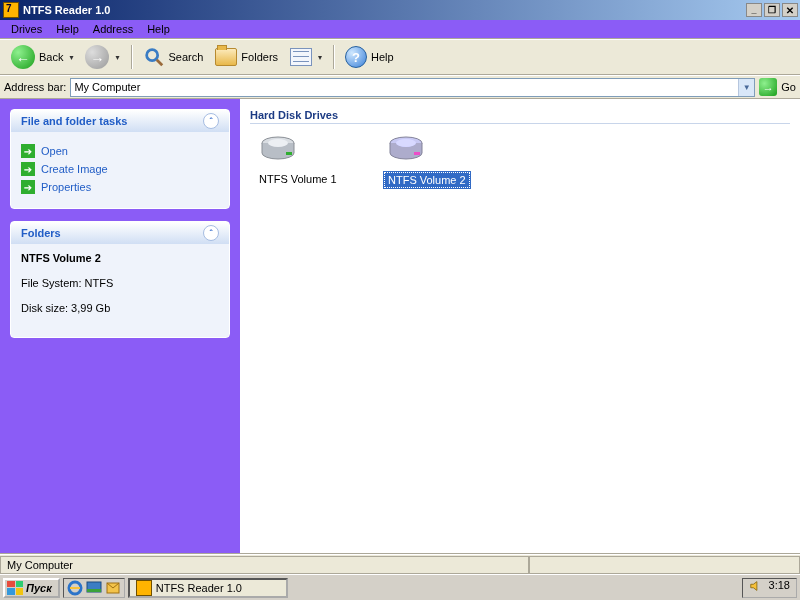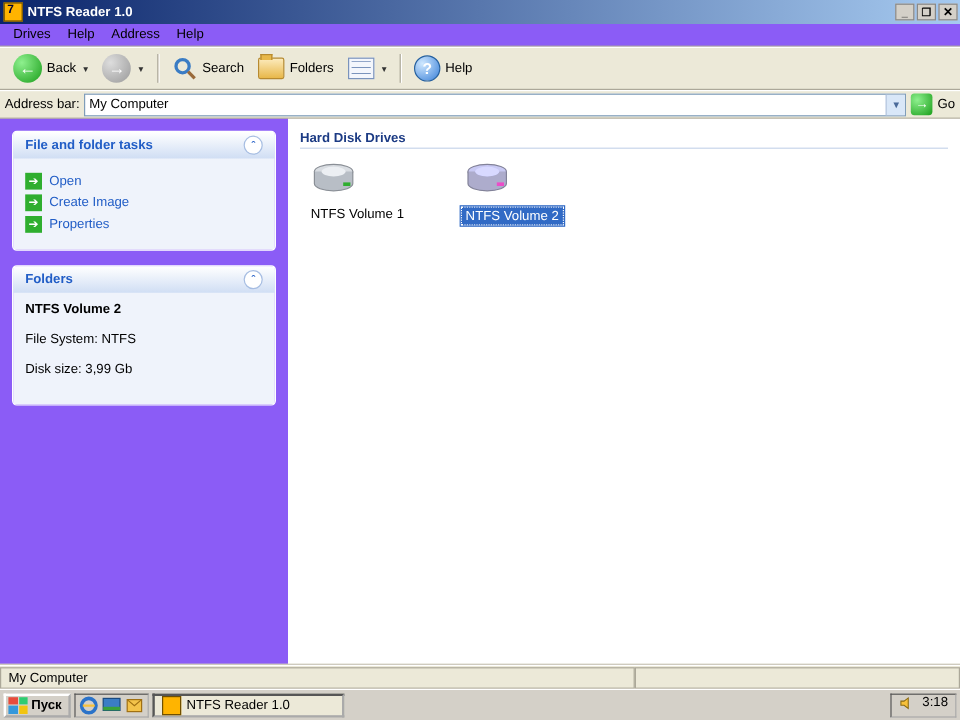--- a/index.html
+++ b/index.html
@@ -60,21 +60,21 @@
   .dicon-wrap { width: 44px; height: 32px; display: flex; align-items: center; justify-content: center; }
   
   
   .statusbar { height: 20px; background: #ece9d8; display: flex; align-items: center; border-top: 1px solid #fff; }
   .statusbar .pane { height: 18px; border: 1px solid #aca899; padding: 1px 6px; display: flex; align-items: center; }
   .statusbar .pane:first-child { flex: 2; }
   .statusbar .pane:last-child { flex: 1; }
   
   
   .taskbar { height: 26px; background: #d4d0c8; border-top: 1px solid #fff; display: flex; align-items: center; padding: 2px 3px; gap: 3px; }
-  .start-btn { height: 20px; padding: 0 6px 0 2px; background: #d4d0c8; border: 2px outset #fff; display: flex; align-items: center; gap: 3px; font-weight: bold; }
+  .start-btn { height: 20px; padding: 0 6px 0 2px; background: #d4d0c8; border: 2px outset #fff; display: flex; align-items: center; gap: 3px; font-weight: bold; font-style: italic; }
   .win-flag { width: 16px; height: 14px; display: grid; grid-template: 1fr 1fr / 1fr 1fr; gap: 1px; }
   .win-flag div:nth-child(1){background:#e74c3c;} .win-flag div:nth-child(2){background:#2ecc71;} .win-flag div:nth-child(3){background:#3498db;} .win-flag div:nth-child(4){background:#f1c40f;}
   .ql { height: 20px; display: flex; align-items: center; border: 1px inset #aaa; padding: 0 3px; gap: 3px; }
   .ql .qicon { width: 16px; height: 16px; }
   .task-btn { height: 20px; border: 2px inset #aaa; background: #ece9d8; display: flex; align-items: center; padding: 0 6px; gap: 4px; min-width: 160px; }
   .task-btn .ticon { width: 16px; height: 16px; background: #ffb400; border: 1px solid #705000; }
   .tray { margin-left: auto; height: 20px; border: 1px inset #aaa; display: flex; padding: 0 6px; gap: 6px; }
   .tray .speaker { width: 14px; height: 14px; }
 </style>
 </head>

